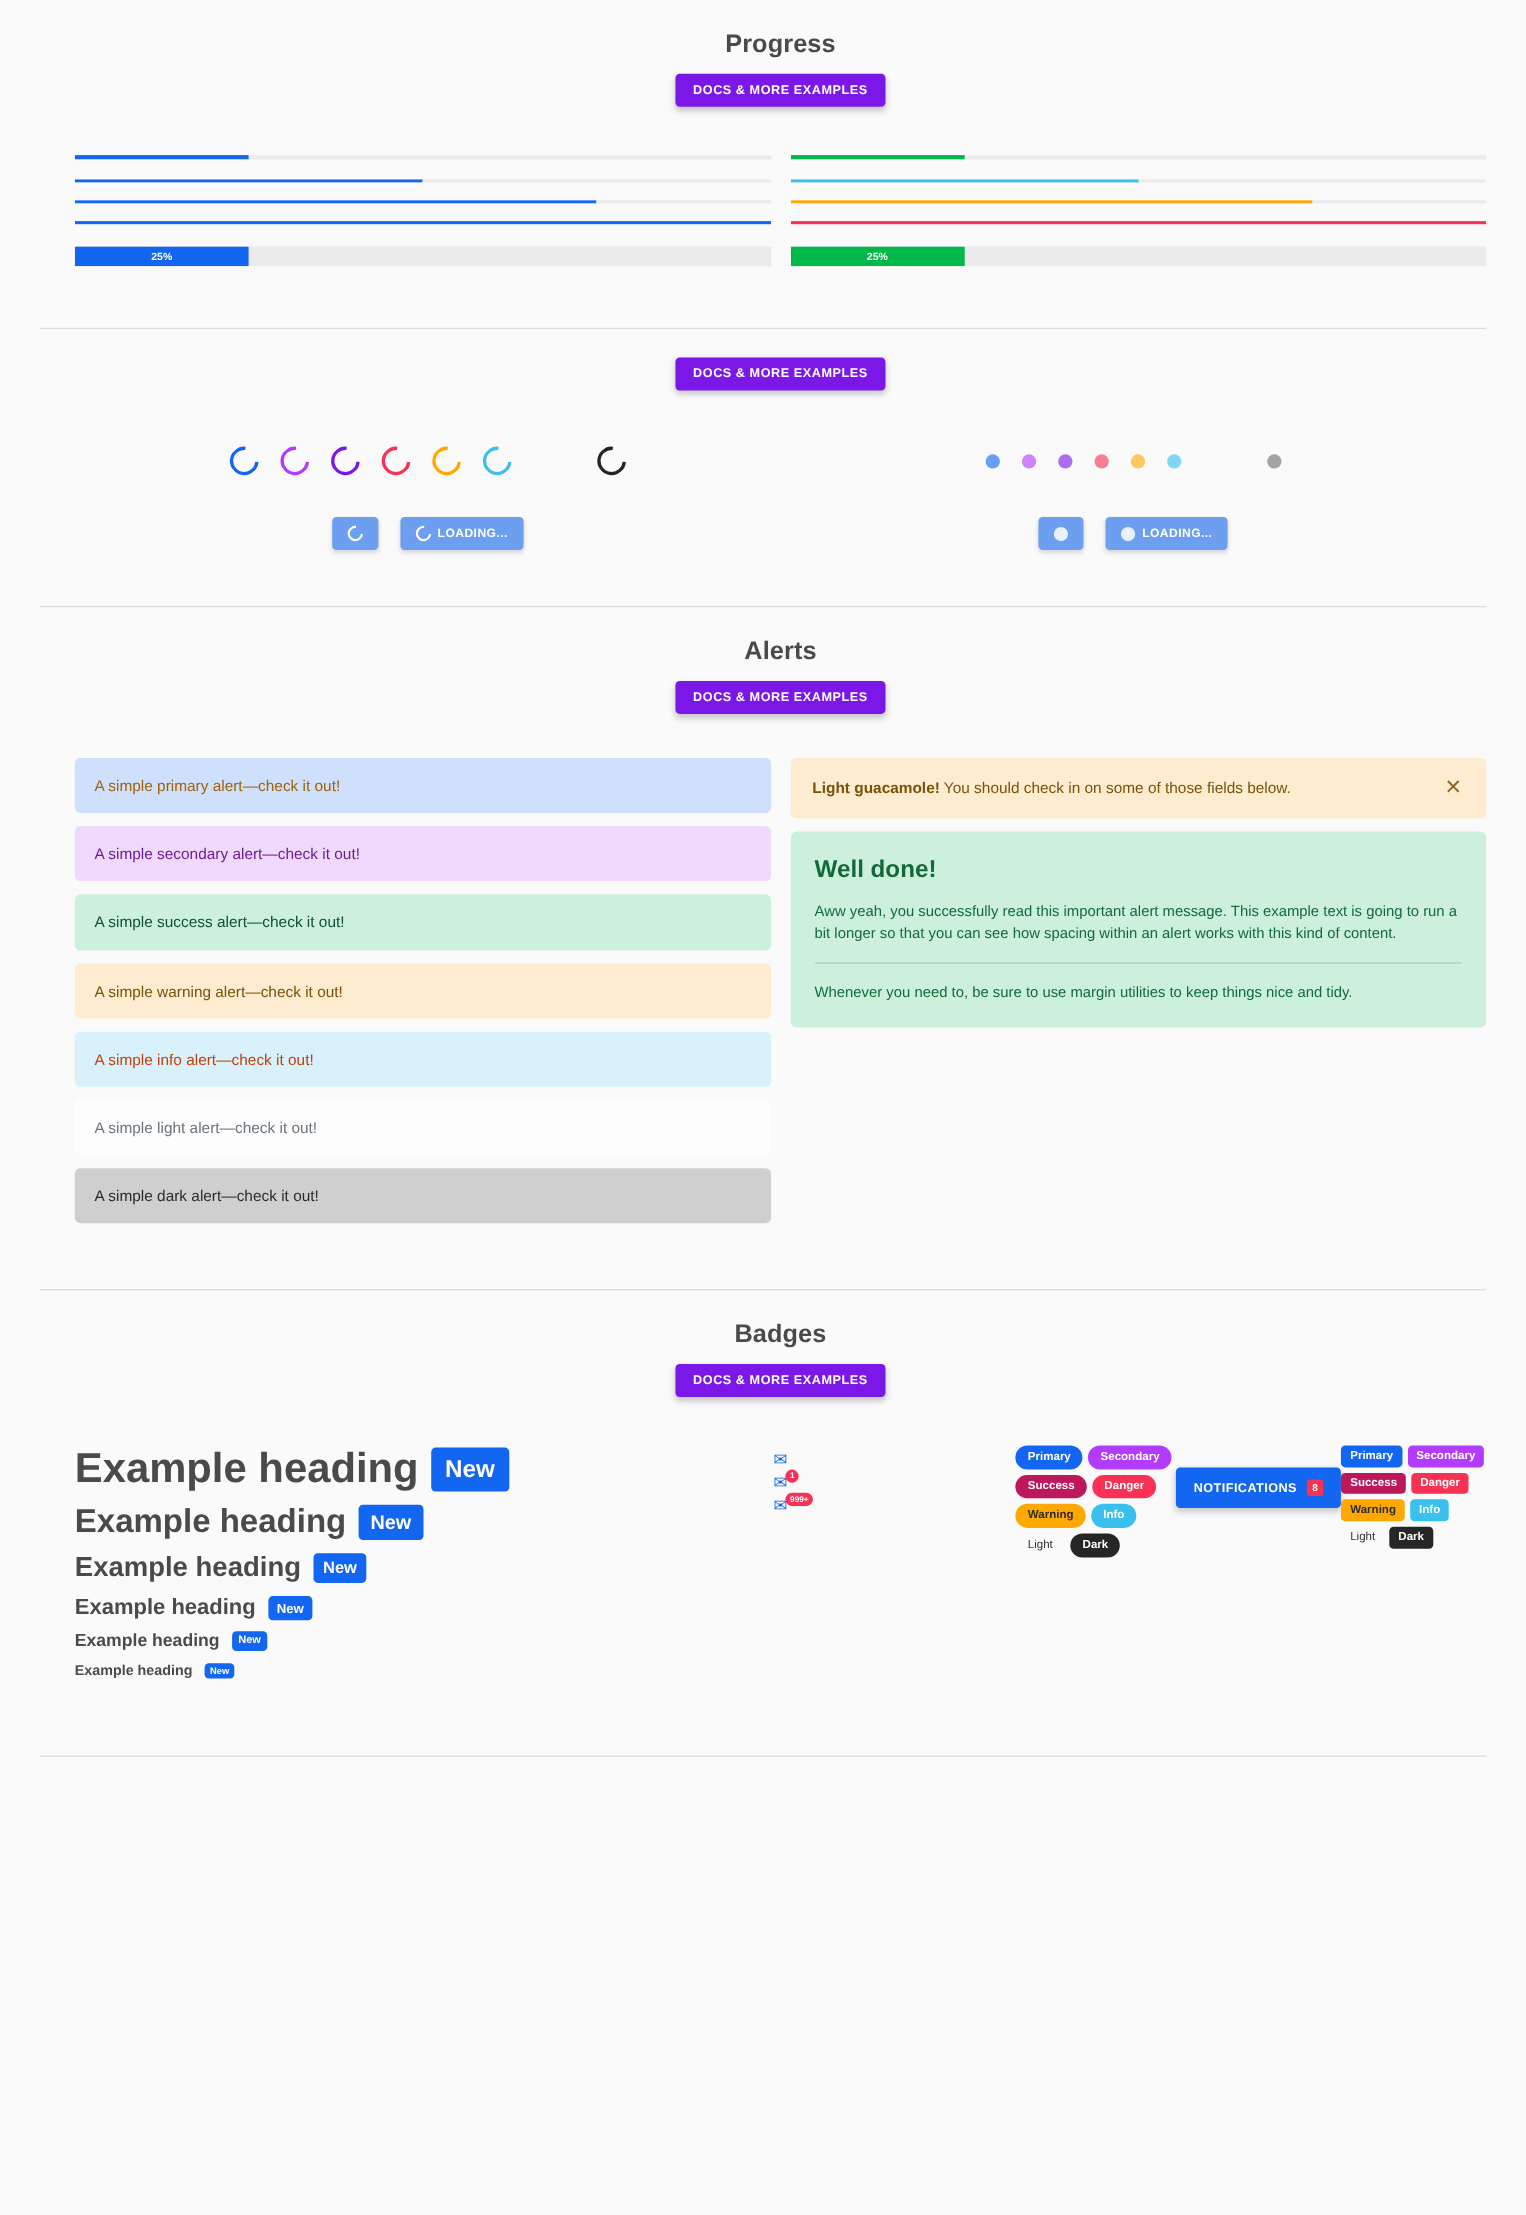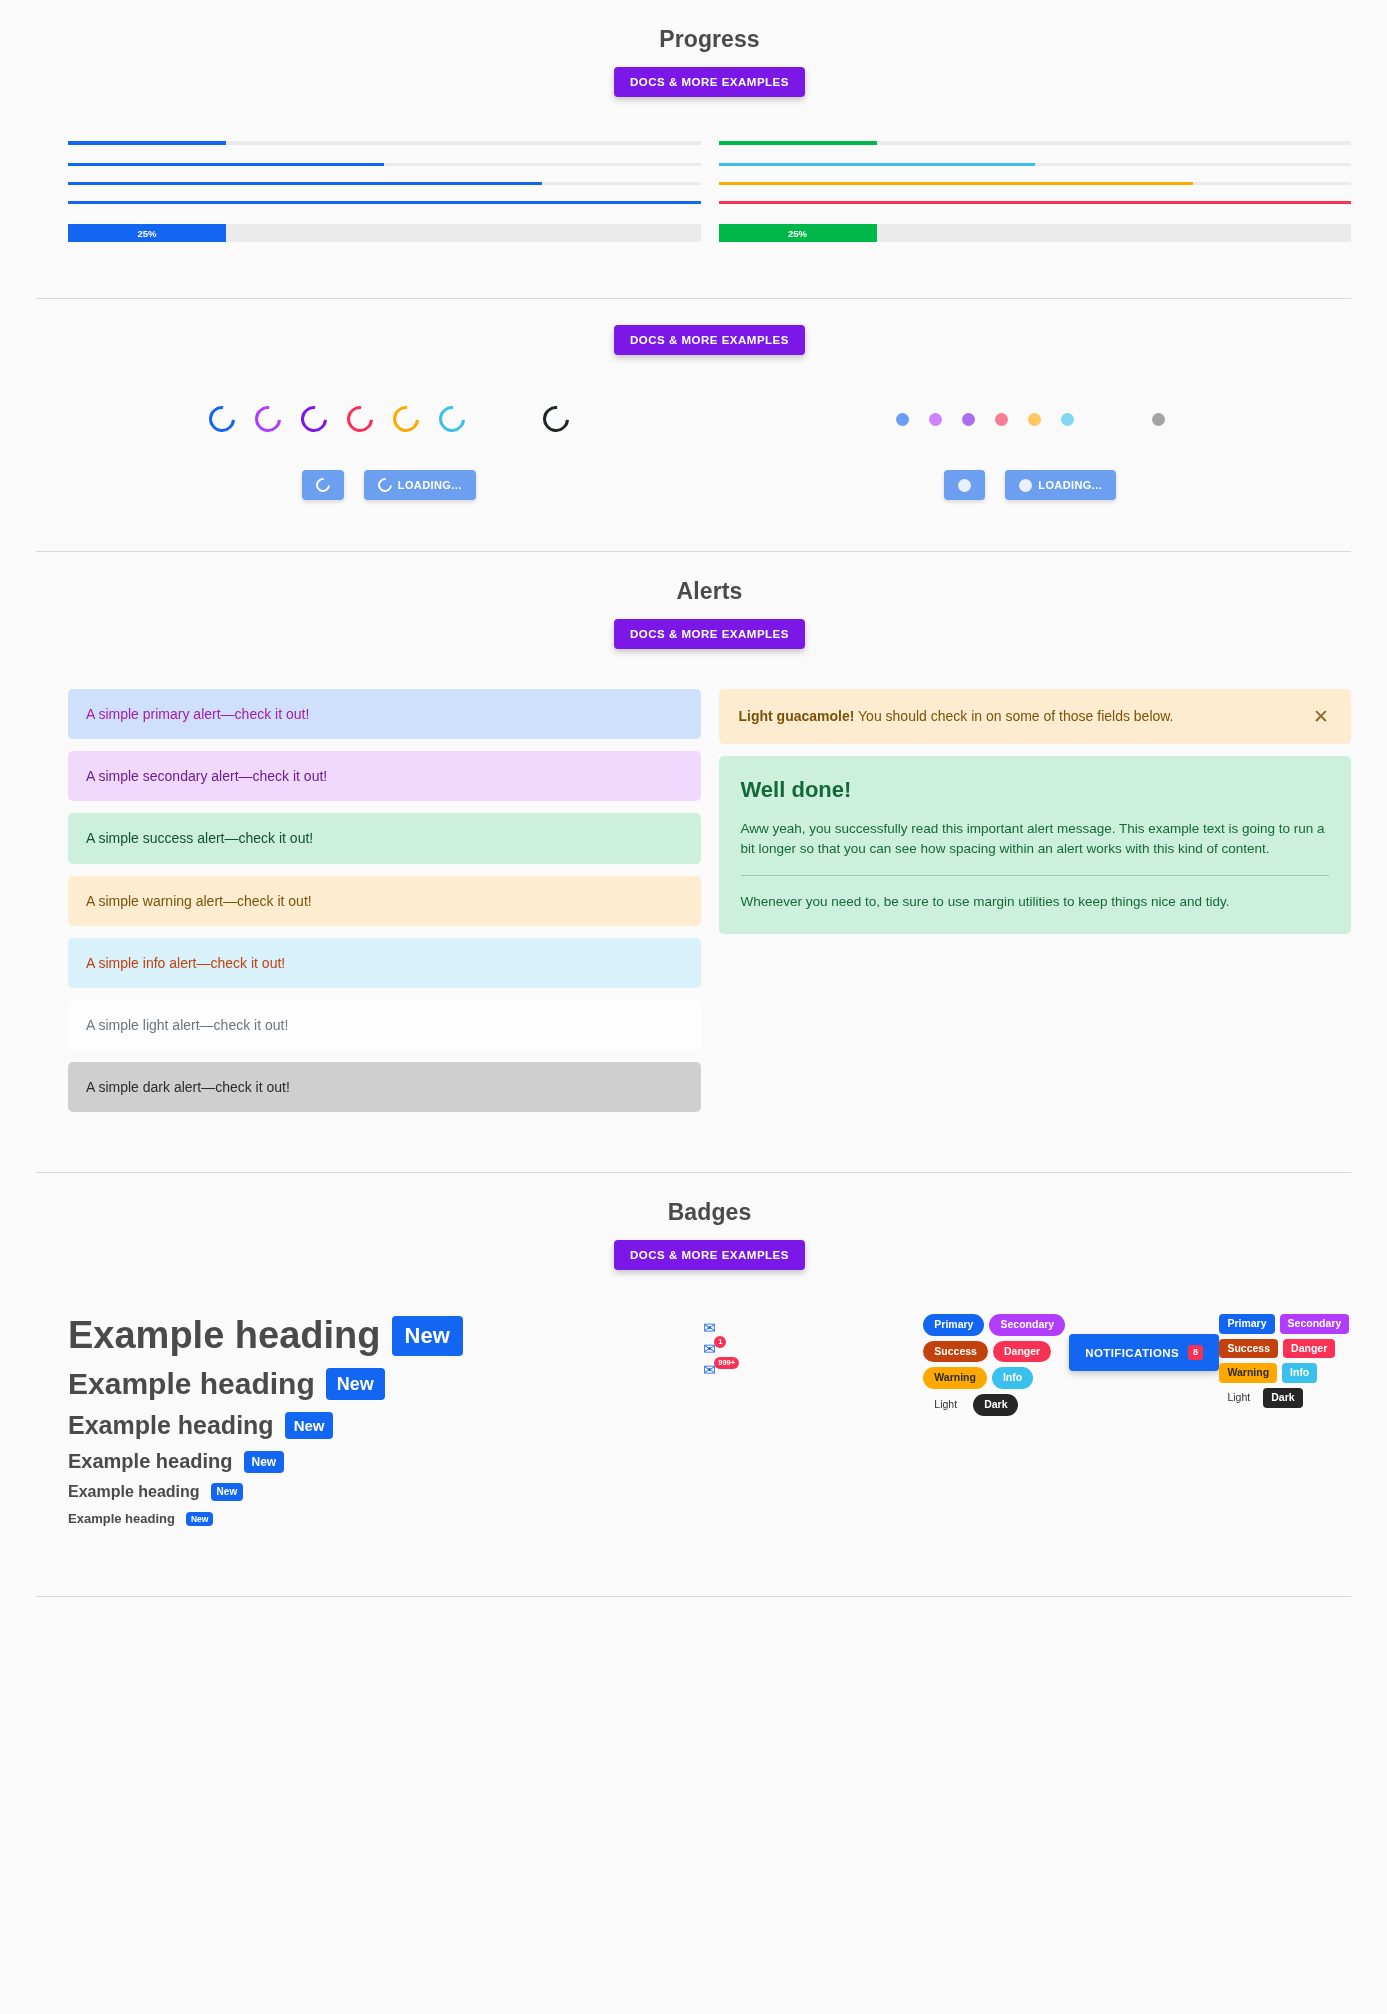--- a/index.html
+++ b/index.html
@@ -118,21 +118,21 @@
   .alerts-col { flex: 1; }
   .alert {
     border-radius: 5px;
     padding: 16px 18px;
     font-size: 14px;
     margin-bottom: 12px;
     line-height: 1.3;
     position: relative;
   }
   .alert:last-child { margin-bottom: 0; }
-  .a-primary   { background: #cfe0fc; color: #a21caf; }
+  .a-primary   { background: #cfe0fc; color: #a16207; }
   .a-secondary { background: #f0d9fc; color: #6c1d96; }
   .a-success   { background: #ccf0dc; color: #0f5132; }
   .a-danger    { background: #fcd8e0; color: #8a1c33; }
   .a-warning   { background: #fdeccf; color: #7a5209; }
   .a-info      { background: #d9f1fb; color: #c2410c; }
   .a-light     { background: #fdfdfd; color: #6c757d; }
   .a-dark      { background: #cfcfcf; color: #2b2b2b; }
 
   .alert-dismiss {
     display: flex;
@@ -203,21 +203,21 @@
     font-weight: bold;
     color: #fff;
     padding: 4px 8px;
     border-radius: 4px;
     line-height: 1.1;
     display: inline-block;
   }
   .pill.rounded { border-radius: 11px; padding: 5px 11px; }
   .p-primary   { background: #1266f1; }
   .p-secondary { background: #b23cfd; }
-  .p-success   { background: #c2410c; }
+  .p-success   { background: #be185d; }
   .p-danger    { background: #f93154; }
   .p-warning   { background: #ffa900; color: #2b2b2b; }
   .p-info      { background: #39c0ed; color: #fff; }
   .p-light     { background: transparent; color: #333; font-weight: normal; }
   .p-dark      { background: #262626; }
 
   .notif-btn {
     background: #1266f1;
     border: none;
     border-radius: 4px;

